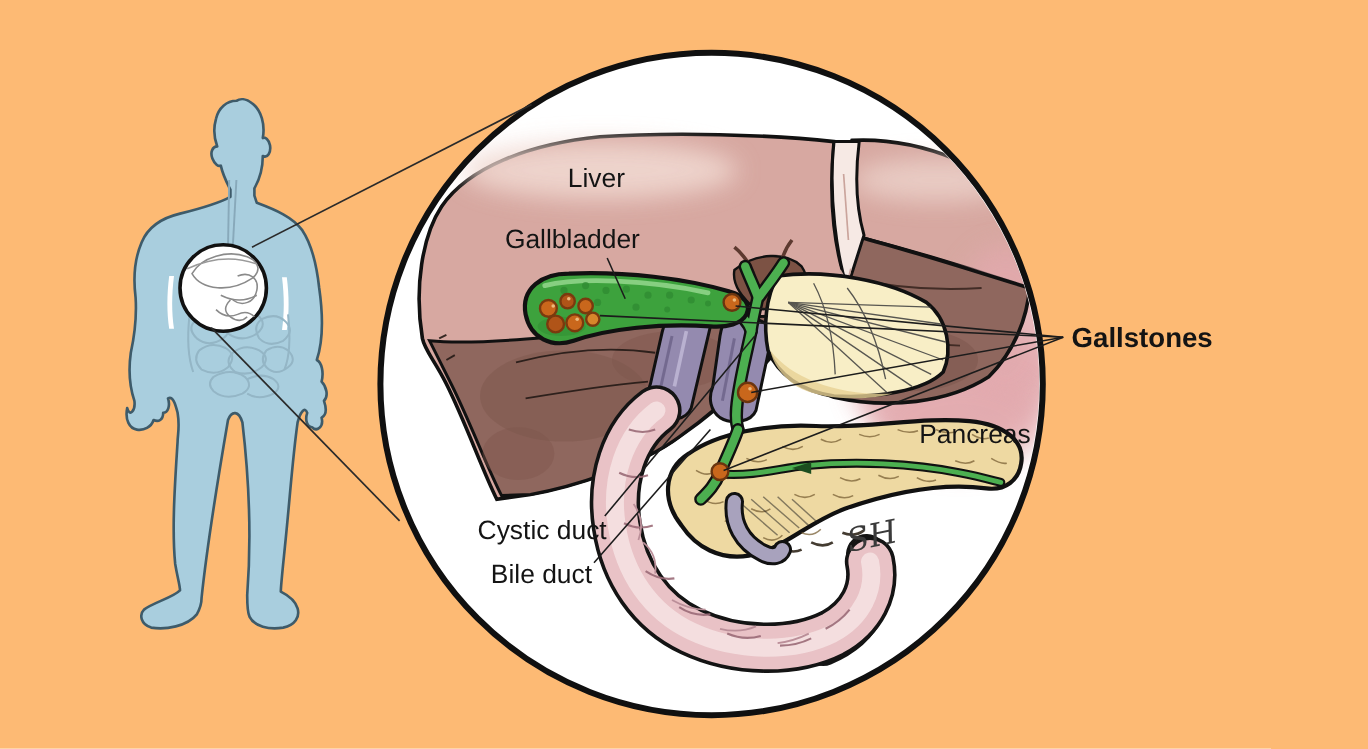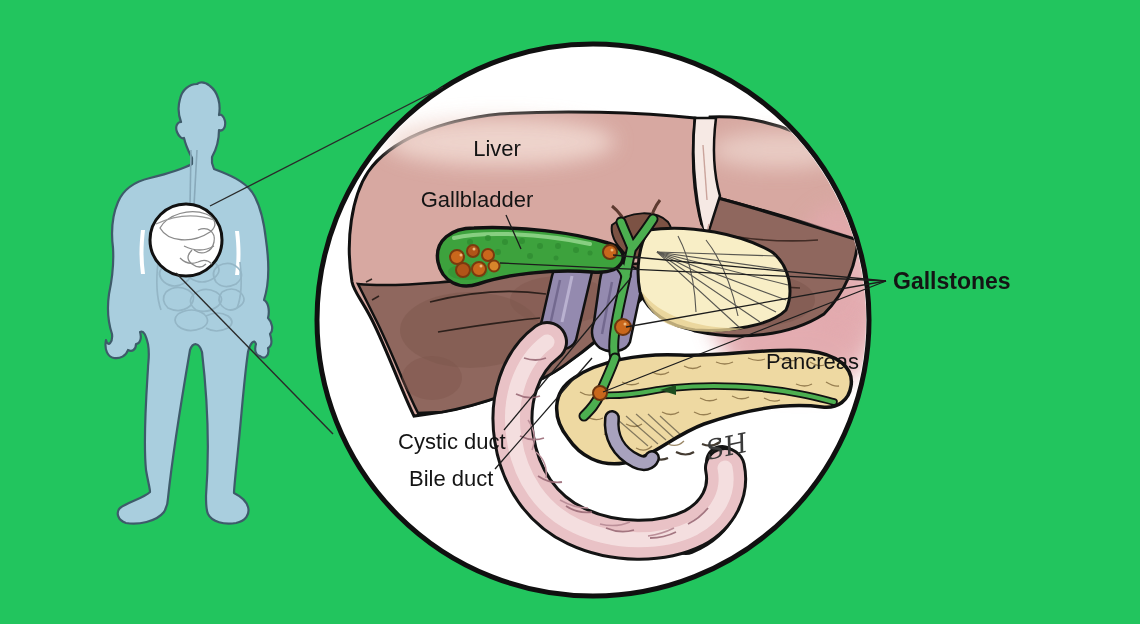--- a/index.html
+++ b/index.html
@@ -1,16 +1,16 @@
 <!DOCTYPE html>
 <html><head>
 <meta charset="utf-8">
 <style>
   html,body{margin:0;padding:0;background:#fff;}
-  .stage{position:relative;width:1140px;height:624px;background:#22c55e;overflow:hidden;
+  .stage{position:relative;width:1140px;height:624px;background:#fdba74;overflow:hidden;
          font-family:"Liberation Sans",sans-serif;}
   svg text{font-family:"Liberation Sans",sans-serif;fill:#141414;}
   text.lbl{font-size:22px;}
   text.lbl-bold{font-size:23px;font-weight:bold;}
   text.sig{font-family:"DejaVu Serif",serif;font-style:italic;font-size:27px;fill:#3a3a3a;}
 </style>
 </head>
 <body>
 
 <div class="stage">

